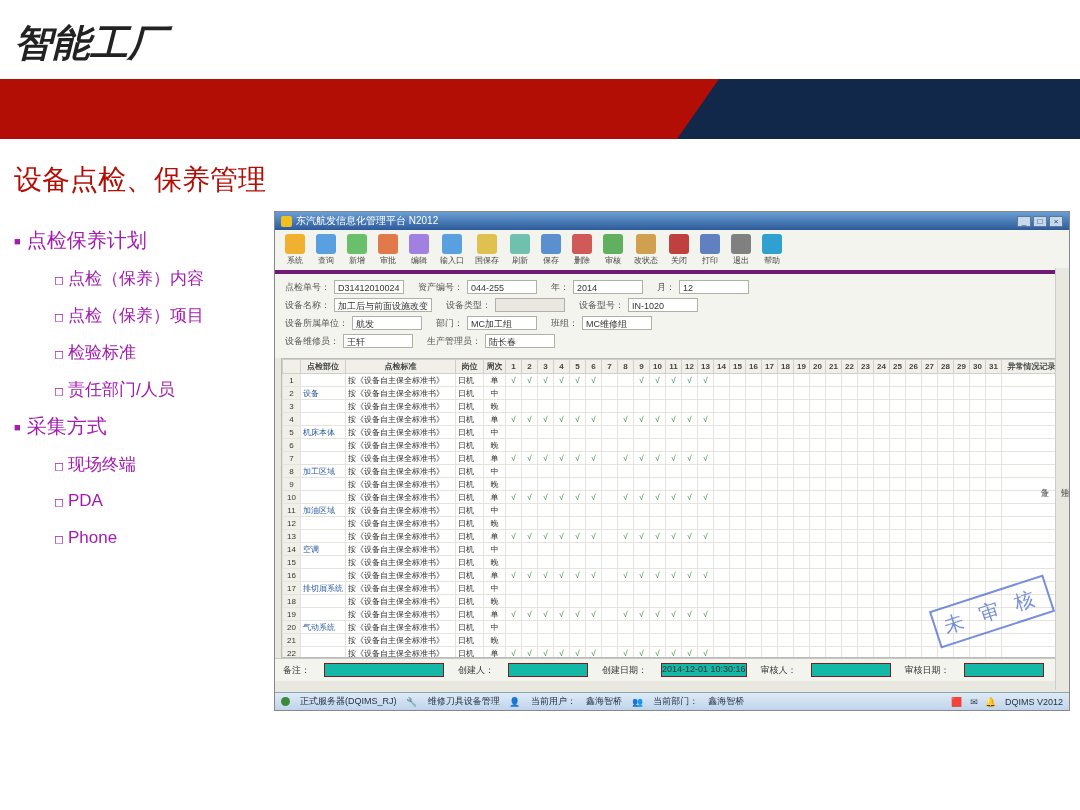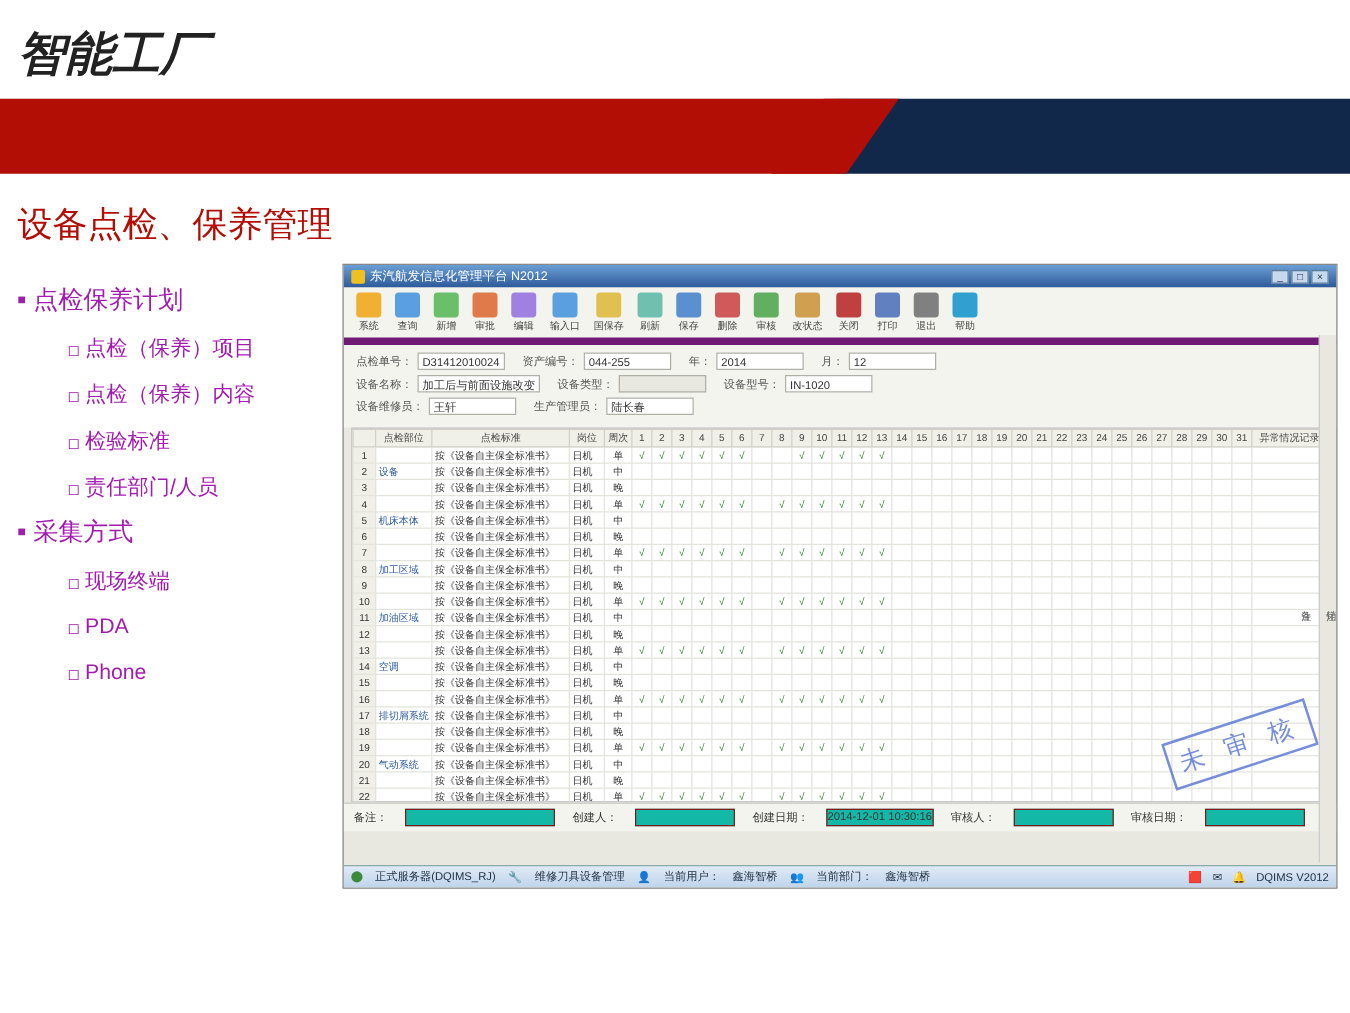--- a/index.html
+++ b/index.html
@@ -12,36 +12,36 @@
 .bullets{width:260px;font-size:17px;line-height:1.7;color:#a21caf;padding-top:8px}
 .b1{margin-top:4px;font-size:20px}
 .b1::before{content:"■";font-size:11px;margin-right:6px;vertical-align:middle}
 .b2{padding-left:40px;font-size:17px;margin-top:8px}
 .b2::before{content:"◻";font-size:12px;margin-right:4px}
 .app{flex:1;background:#e8e8e0;border:1px solid #888;height:500px;font-size:9px;color:#333;position:relative;overflow:hidden}
 .app-titlebar{background:linear-gradient(#6a9fd4,#2d5a9a);color:#fff;padding:2px 6px;font-size:10px;display:flex;align-items:center;gap:4px}
 .tb-icn{width:11px;height:11px;background:#f0c020;border-radius:2px}
 .wctl{margin-left:auto;display:flex;gap:2px}
 .wctl span{width:14px;height:11px;background:#c5d8ec;border:1px solid #5a7a9a;font-size:8px;text-align:center;line-height:9px;color:#234}
-.toolbar{background:#f4f4ee;border-bottom:6px solid #701a75;padding:3px 6px;display:flex;gap:3px;align-items:flex-start}
+.toolbar{background:#f4f4ee;border-bottom:4px solid #701a75;padding:3px 6px;display:flex;gap:3px;align-items:flex-start}
 .tbtn{display:flex;flex-direction:column;align-items:center;padding:1px 4px;cursor:default}
 .tbtn .ic{width:20px;height:20px;border-radius:3px;margin-bottom:1px}
 .tbtn .lb{font-size:8px;color:#444}
 .tabs-row{background:#e8e8e0;padding:2px 6px;display:flex;gap:2px;font-size:9px}
 .tab{background:#fff;border:1px solid #bbb;border-bottom:none;border-radius:3px 3px 0 0;padding:2px 10px}
 .tab.inactive{background:#ddd}
 .form-area{background:#f4f4ee;padding:6px 10px;font-size:9px}
 .frow{display:flex;gap:14px;margin-bottom:4px;align-items:flex-end}
 .fld{display:flex;align-items:center;gap:4px}
 .fld label{color:#555}
 .fld .inp{background:#fff;border:1px solid #b0b0a8;padding:1px 3px;min-width:70px;height:14px;line-height:12px}
 .fld .inp.ro{background:#e8e8e0}
 .grid-wrap{background:#fff;border:1px solid #bbb;margin:0 6px;height:300px;overflow:hidden;position:relative}
 .grid{width:100%;border-collapse:collapse;font-size:8px}
-.grid th{background:#f0f0e8;border:1px solid #d0d0c8;padding:1px 2px;font-weight:normal;color:#444;height:14px}
+.grid th{background:#f0f0e8;border:1px solid #d0d0c8;padding:1px 2px;font-weight:bold;color:#444;height:14px}
 .grid td{border:1px solid #e4e4dc;padding:0 2px;height:13px;white-space:nowrap}
 .grid .rn{background:#f0f0e8;text-align:center;width:18px}
 .grid .cat{color:#2a5aa0;width:44px}
 .grid .std{width:110px}
 .grid .who{width:28px}
 .grid .freq{width:22px;text-align:center}
 .grid .day{width:16px;text-align:center;color:#2a7a2a}
 .stamp{position:absolute;right:10px;bottom:26px;transform:rotate(-18deg);border:2px solid #4a6ad0;color:#4a6ad0;padding:4px 8px;font-size:20px;font-family:"KaiTi","STKaiti",serif;letter-spacing:6px;opacity:.75}
 .footer-form{background:#f4f4ee;border-top:1px solid #c8c8c0;padding:4px 8px;display:flex;gap:14px;font-size:9px;align-items:center}
 .footer-form .inp{background:#14b8a6;border:1px solid #7f1d1d;height:14px;min-width:80px}
@@ -54,22 +54,22 @@
 <body>
 
 <div class="slide-title">智能工厂</div>
 <div class="red-stripe"></div>
 <div class="section-title">设备点检、保养管理</div>
 
 <div class="body-zone">
   <div class="bullets">
     <div class="b1">点检保养计划</div>
     <div id="g1items">
+        <div class="b2">点检（保养）内容</div>
         <div class="b2">点检（保养）项目</div>
-        <div class="b2">点检（保养）内容</div>
         <div class="b2">检验标准</div>
         <div class="b2">责任部门/人员</div>
       </div>
     <div class="b1">采集方式</div>
     <div id="g2items">
         <div class="b2">现场终端</div>
         <div class="b2">PDA</div>
         <div class="b2">Phone</div>
       </div>
   </div>
@@ -177,20 +177,34 @@
             <label>设备名称：</label>
             <span class="inp ">加工后与前面设施改变</span>
           </div>
           <div class="fld">
             <label>设备类型：</label>
             <span class="inp ro"></span>
           </div>
           <div class="fld">
             <label>设备型号：</label>
             <span class="inp ">IN-1020</span>
+          </div>
+        </div>
+        <div class="frow">
+          <div class="fld">
+            <label>设备所属单位：</label>
+            <span class="inp ">航发</span>
+          </div>
+          <div class="fld">
+            <label>部门：</label>
+            <span class="inp ">MC加工组</span>
+          </div>
+          <div class="fld">
+            <label>班组：</label>
+            <span class="inp ">MC维修组</span>
           </div>
         </div>
         <div class="frow">
           <div class="fld">
             <label>设备维修员：</label>
             <span class="inp ">王轩</span>
           </div>
           <div class="fld">
             <label>生产管理员：</label>
             <span class="inp ">陆长春</span>

